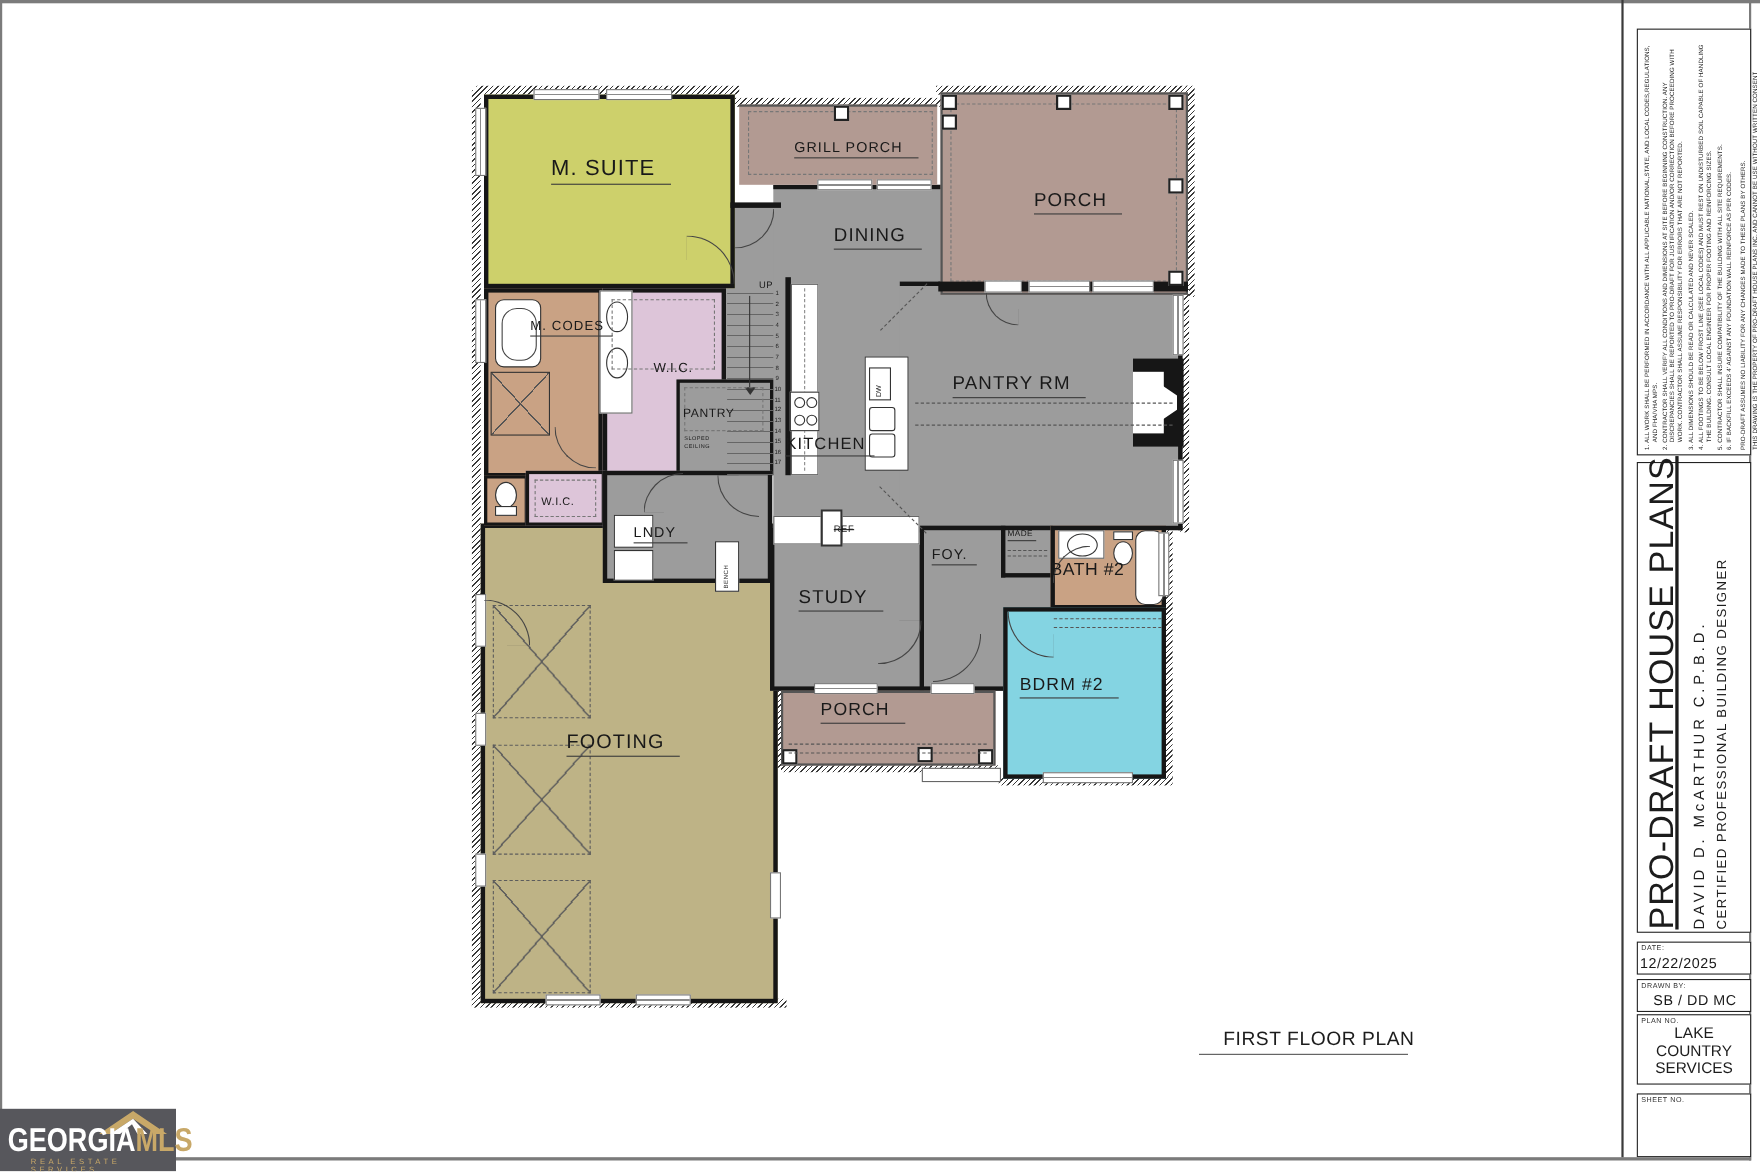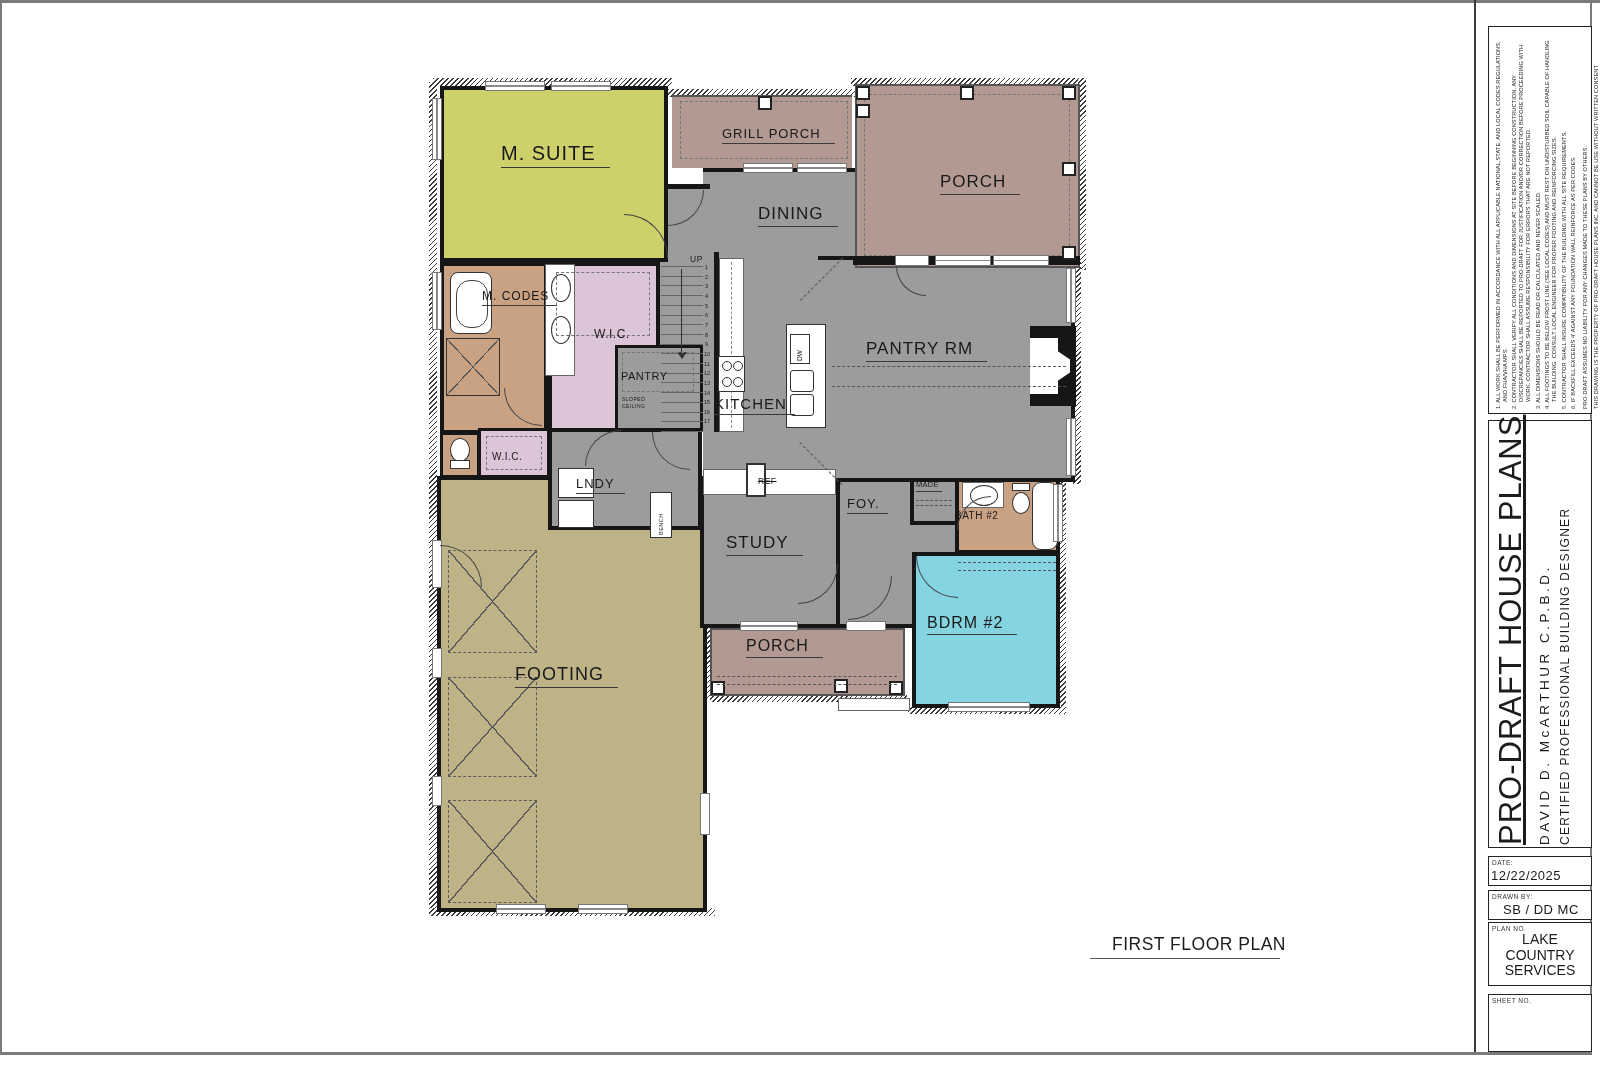--- a/index.html
+++ b/index.html
@@ -252,21 +252,21 @@
   <div class="rl" style="left:482px;top:289px;font-size:12px;padding-right:8px">M. CODES</div>
   <div class="pl" style="left:594px;top:327px;font-size:12px">W.I.C.</div>
   <div class="pl" style="left:621px;top:370px;font-size:11px">PANTRY</div>
   <div class="pl" style="left:622px;top:396px;font-size:5px">SLOPED</div>
   <div class="pl" style="left:622px;top:403px;font-size:5px">CEILING</div>
   <div class="pl" style="left:492px;top:451px;font-size:10px">W.I.C.</div>
   <div class="rl" style="left:576px;top:476px;font-size:13px;padding-right:10px">LNDY</div>
   <div class="rl" style="left:726px;top:533px;font-size:17px">STUDY</div>
   <div class="rl" style="left:847px;top:496px;font-size:13px;padding-right:8px">FOY.</div>
   <div class="rl" style="left:916px;top:480px;font-size:7.5px;padding-right:3px;letter-spacing:.3px">MADE</div>
-  <div class="pl" style="left:955px;top:510px;font-size:10px">BATH #2</div>
+  <div class="pl" style="left:955px;top:510px;font-size:16px">BATH #2</div>
   <div class="rl" style="left:927px;top:614px;font-size:16px">BDRM #2</div>
   <div class="rl" style="left:746px;top:637px;font-size:16px">PORCH</div>
   <div class="rl" style="left:515px;top:664px;font-size:18px">FOOTING</div>
 
   <div class="abs" style="left:1090px;top:934px;width:190px;border-bottom:1.5px solid #555;padding-bottom:3px">
     <span style="font-size:17.5px;letter-spacing:.5px;margin-left:22px;white-space:nowrap">FIRST FLOOR PLAN</span>
   </div>
 
   <div class="tbx" style="left:1488px;top:26px;width:104px;height:388px">
     <div class="rot" style="left:6px;top:382px;width:374px;height:94px">
@@ -303,14 +303,24 @@
     <div class="tlbl" style="text-align:left">PLAN NO.</div>
     <div class="u" style="font-size:14px;line-height:1.12">LAKE</div>
     <div class="u" style="font-size:14px;line-height:1.12">COUNTRY</div>
     <div class="u" style="font-size:14px;line-height:1.12">SERVICES</div>
   </div>
 
   <div class="tbx" style="left:1488px;top:994px;width:104px;height:58px">
     <div class="tlbl">SHEET NO.</div>
   </div>
 
+  <div class="logo">
+    <svg width="66" height="22" viewBox="0 0 66 22" style="position:absolute;left:88px;top:1px">
+      <polygon points="2,22 33,1 64,22 54,22 33,8 12,22" fill="#c8a868"></polygon>
+      <polygon points="12,22 33,8 46,22 37,22 32,13 21,22" fill="#ffffff"></polygon>
+    </svg>
+    <div class="logo-row">
+      <span class="logo-g">GEORGIA</span><span class="logo-m">MLS</span>
+    </div>
+    <div class="logo-tag">REAL ESTATE SERVICES</div>
+  </div>
 
 </div>
 
 </body></html>

